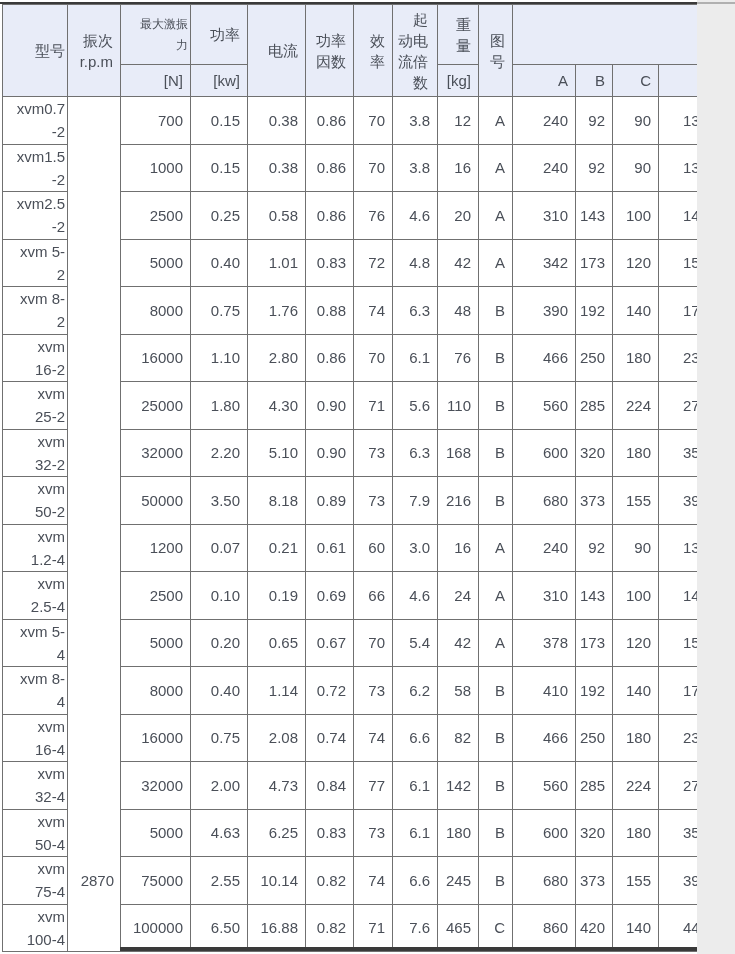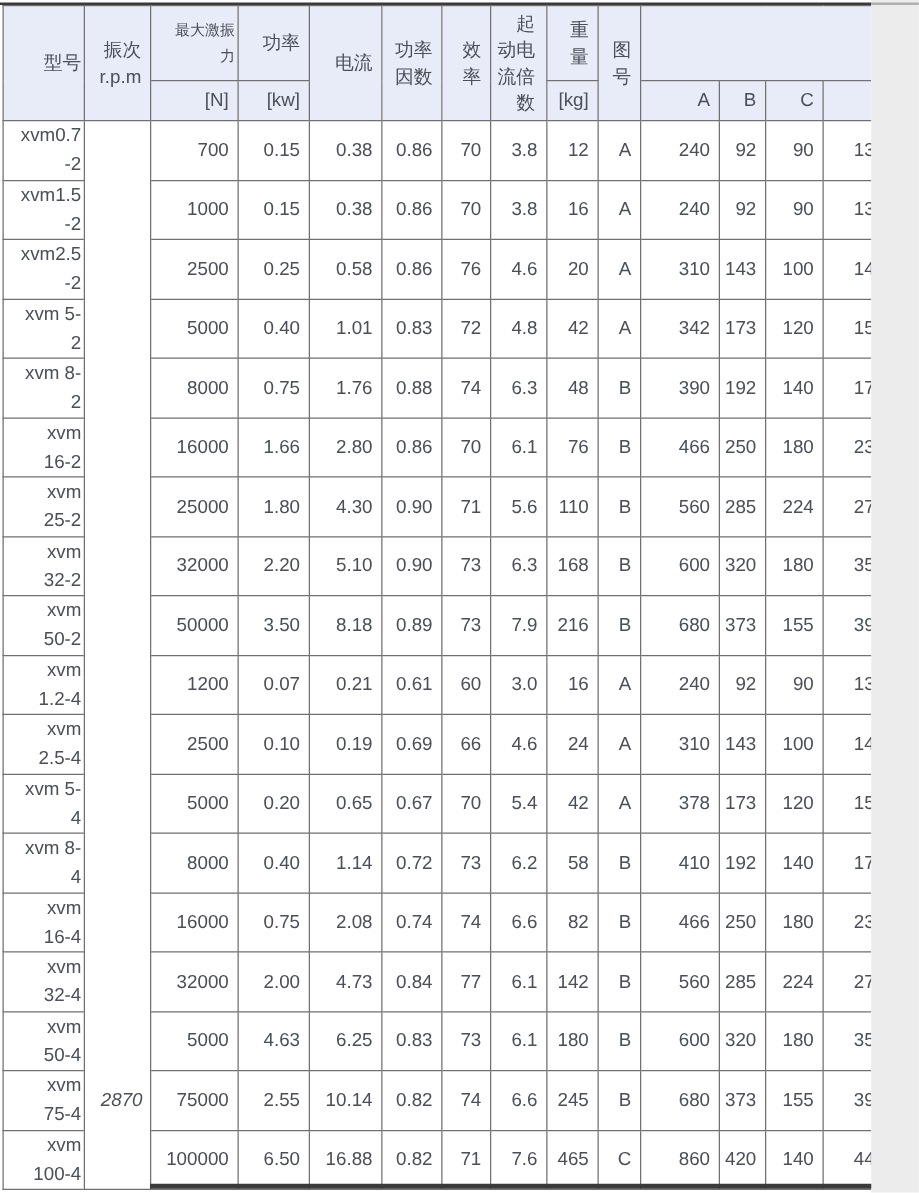--- a/index.html
+++ b/index.html
@@ -37,21 +37,21 @@
     font-weight:normal;
   }
   .spec thead tr.h1{height:60px;}
   .spec thead tr.h2{height:32px;}
   .spec tbody tr{height:47.5px;}
   .spec thead th{background:var(--header-bg);line-height:21px;}
   th.center, td.model-cell{text-align:right;padding:0 2px;}
   th.force-header{font-size:12px;line-height:17px;}
   th.scm-header{line-height:20px;padding-right:9px;}
   td.model-cell{line-height:23px;}
-  td.rpm-cell{position:relative;padding:0;font-style:italic;}
+  td.rpm-cell{position:relative;padding:0;}
   .rpm-value{position:absolute;right:6px;top:776px;line-height:16px;}
 </style>
 </head>
 <body>
 
 <div class="content">
   <table class="spec">
     <colgroup>
       <col style="width:65px">
         <col style="width:53px">
@@ -180,21 +180,21 @@
           <td>B</td>
           <td>390</td>
           <td>192</td>
           <td>140</td>
           <td>170</td>
         </tr>
         <tr>
           <td class="model-cell">xvm
 16-2</td>
           <td>16000</td>
-          <td>1.66</td>
+          <td>1.10</td>
           <td>2.80</td>
           <td>0.86</td>
           <td>70</td>
           <td>6.1</td>
           <td>76</td>
           <td>B</td>
           <td>466</td>
           <td>250</td>
           <td>180</td>
           <td>230</td>

